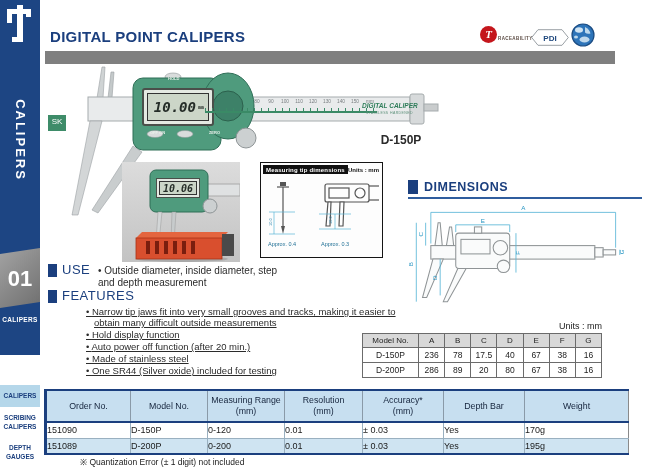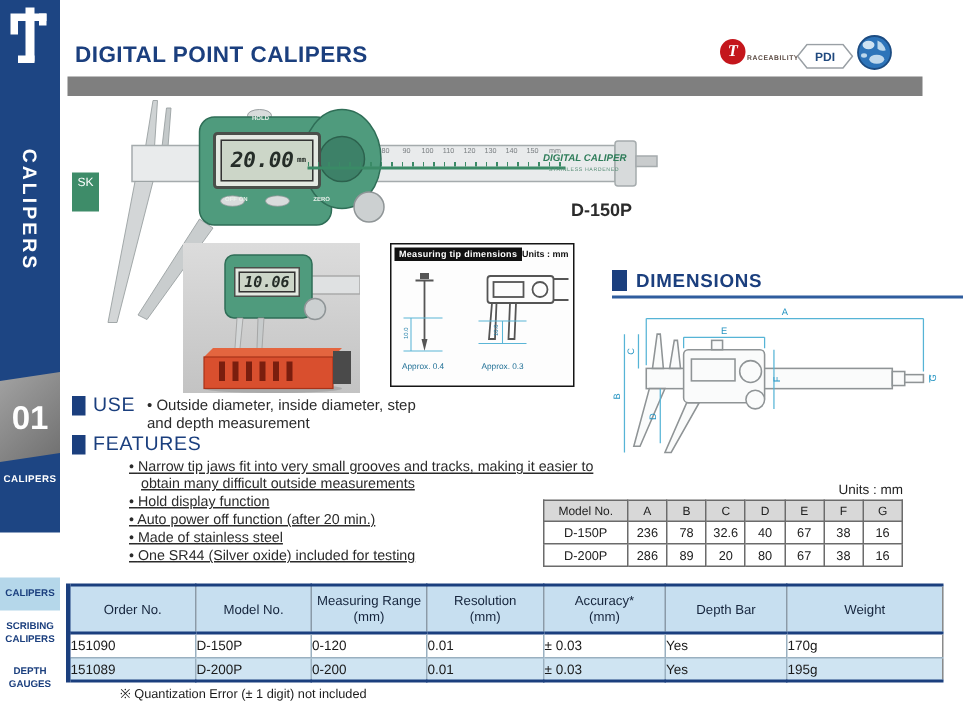--- a/index.html
+++ b/index.html
@@ -34,21 +34,21 @@
   #gray-bar { left:45px; top:51px; width:570px; height:13px; background:#7f7f7f; }
   #badge-trace-circle { left:480px; top:26px; width:17px; height:17px; border-radius:50%;
     background:#c4161c; color:#fff; font-weight:bold; font-size:11px; text-align:center; line-height:17px;
     font-family:"Liberation Serif",serif; font-style:italic; }
   #badge-trace-rest { left:498px; top:36px; font-size:4.5px; font-weight:bold; color:#5a4a42; letter-spacing:.4px; }
   #badge-pdi { left:531px; top:29px; }
   #badge-globe { left:571px; top:23px; }
 
   
   #main-illus { left:45px; top:60px; }
-  #sk-badge { left:48px; top:115px; width:18px; height:26px; background:#3e8c69; color:#fff;
+  #sk-badge { left:48px; top:115px; width:18px; height:16px; background:#3e8c69; color:#fff;
     font-size:8px; font-weight:normal; text-align:center; line-height:14px; }
   #lcd-main { left:142px; top:88px; width:72px; height:38px; background:#e4e9e2;
     border:2px solid #4a4f4a; border-radius:3px; padding:3px; }
   #lcd-main .screen, #lcd2 .screen { width:100%; height:100%; background:#ccd6c8; border:1px solid #333;
     display:flex; align-items:center; justify-content:flex-end; padding-right:4px;
     font-family:"DejaVu Sans Mono",monospace; font-style:italic; font-weight:bold; color:#252d28; }
   #lcd-main .screen { font-size:14px; }
   #lcd-main .unit { font-size:5px; margin-left:2px; font-style:normal; }
   #hold-label { left:168px; top:76px; font-size:4px; color:#e8f0ea; font-weight:bold; }
   #btn-labels { left:150px; top:130px; width:70px; display:flex; justify-content:space-between;
@@ -185,21 +185,21 @@
         <ellipse cx="110" cy="74" rx="8" ry="3.5" fill="#d9dcdc" stroke="#8f9597" stroke-width="0.5"></ellipse>
         <ellipse cx="140" cy="74" rx="8" ry="3.5" fill="#d9dcdc" stroke="#8f9597" stroke-width="0.5"></ellipse>
         <circle cx="201" cy="78" r="10" fill="#ccd0d1" stroke="#8f9597"></circle>
       </g>
     </svg>
   </div>
   <div id="sk-badge" class="abs">SK</div>
   <div id="hold-label" class="abs">HOLD</div>
   <div id="lcd-main" class="abs">
     <div class="screen">
-        <span>20.00</span>
+        <span>10.00</span>
         <span class="unit">mm</span>
       </div>
   </div>
   <div id="btn-labels" class="abs">
     <span>OFF ON</span>
     <span>ZERO</span>
   </div>
   <div id="scale-numbers" class="abs">
     <span>80</span>
     <span>90</span>
@@ -345,21 +345,21 @@
       <th>C</th>
       <th>D</th>
       <th>E</th>
       <th>F</th>
       <th>G</th>
     </tr>
     <tr>
       <td>D-150P</td>
       <td>236</td>
       <td>78</td>
-      <td>32.6</td>
+      <td>17.5</td>
       <td>40</td>
       <td>67</td>
       <td>38</td>
       <td>16</td>
     </tr>
     <tr>
       <td>D-200P</td>
       <td>286</td>
       <td>89</td>
       <td>20</td>

